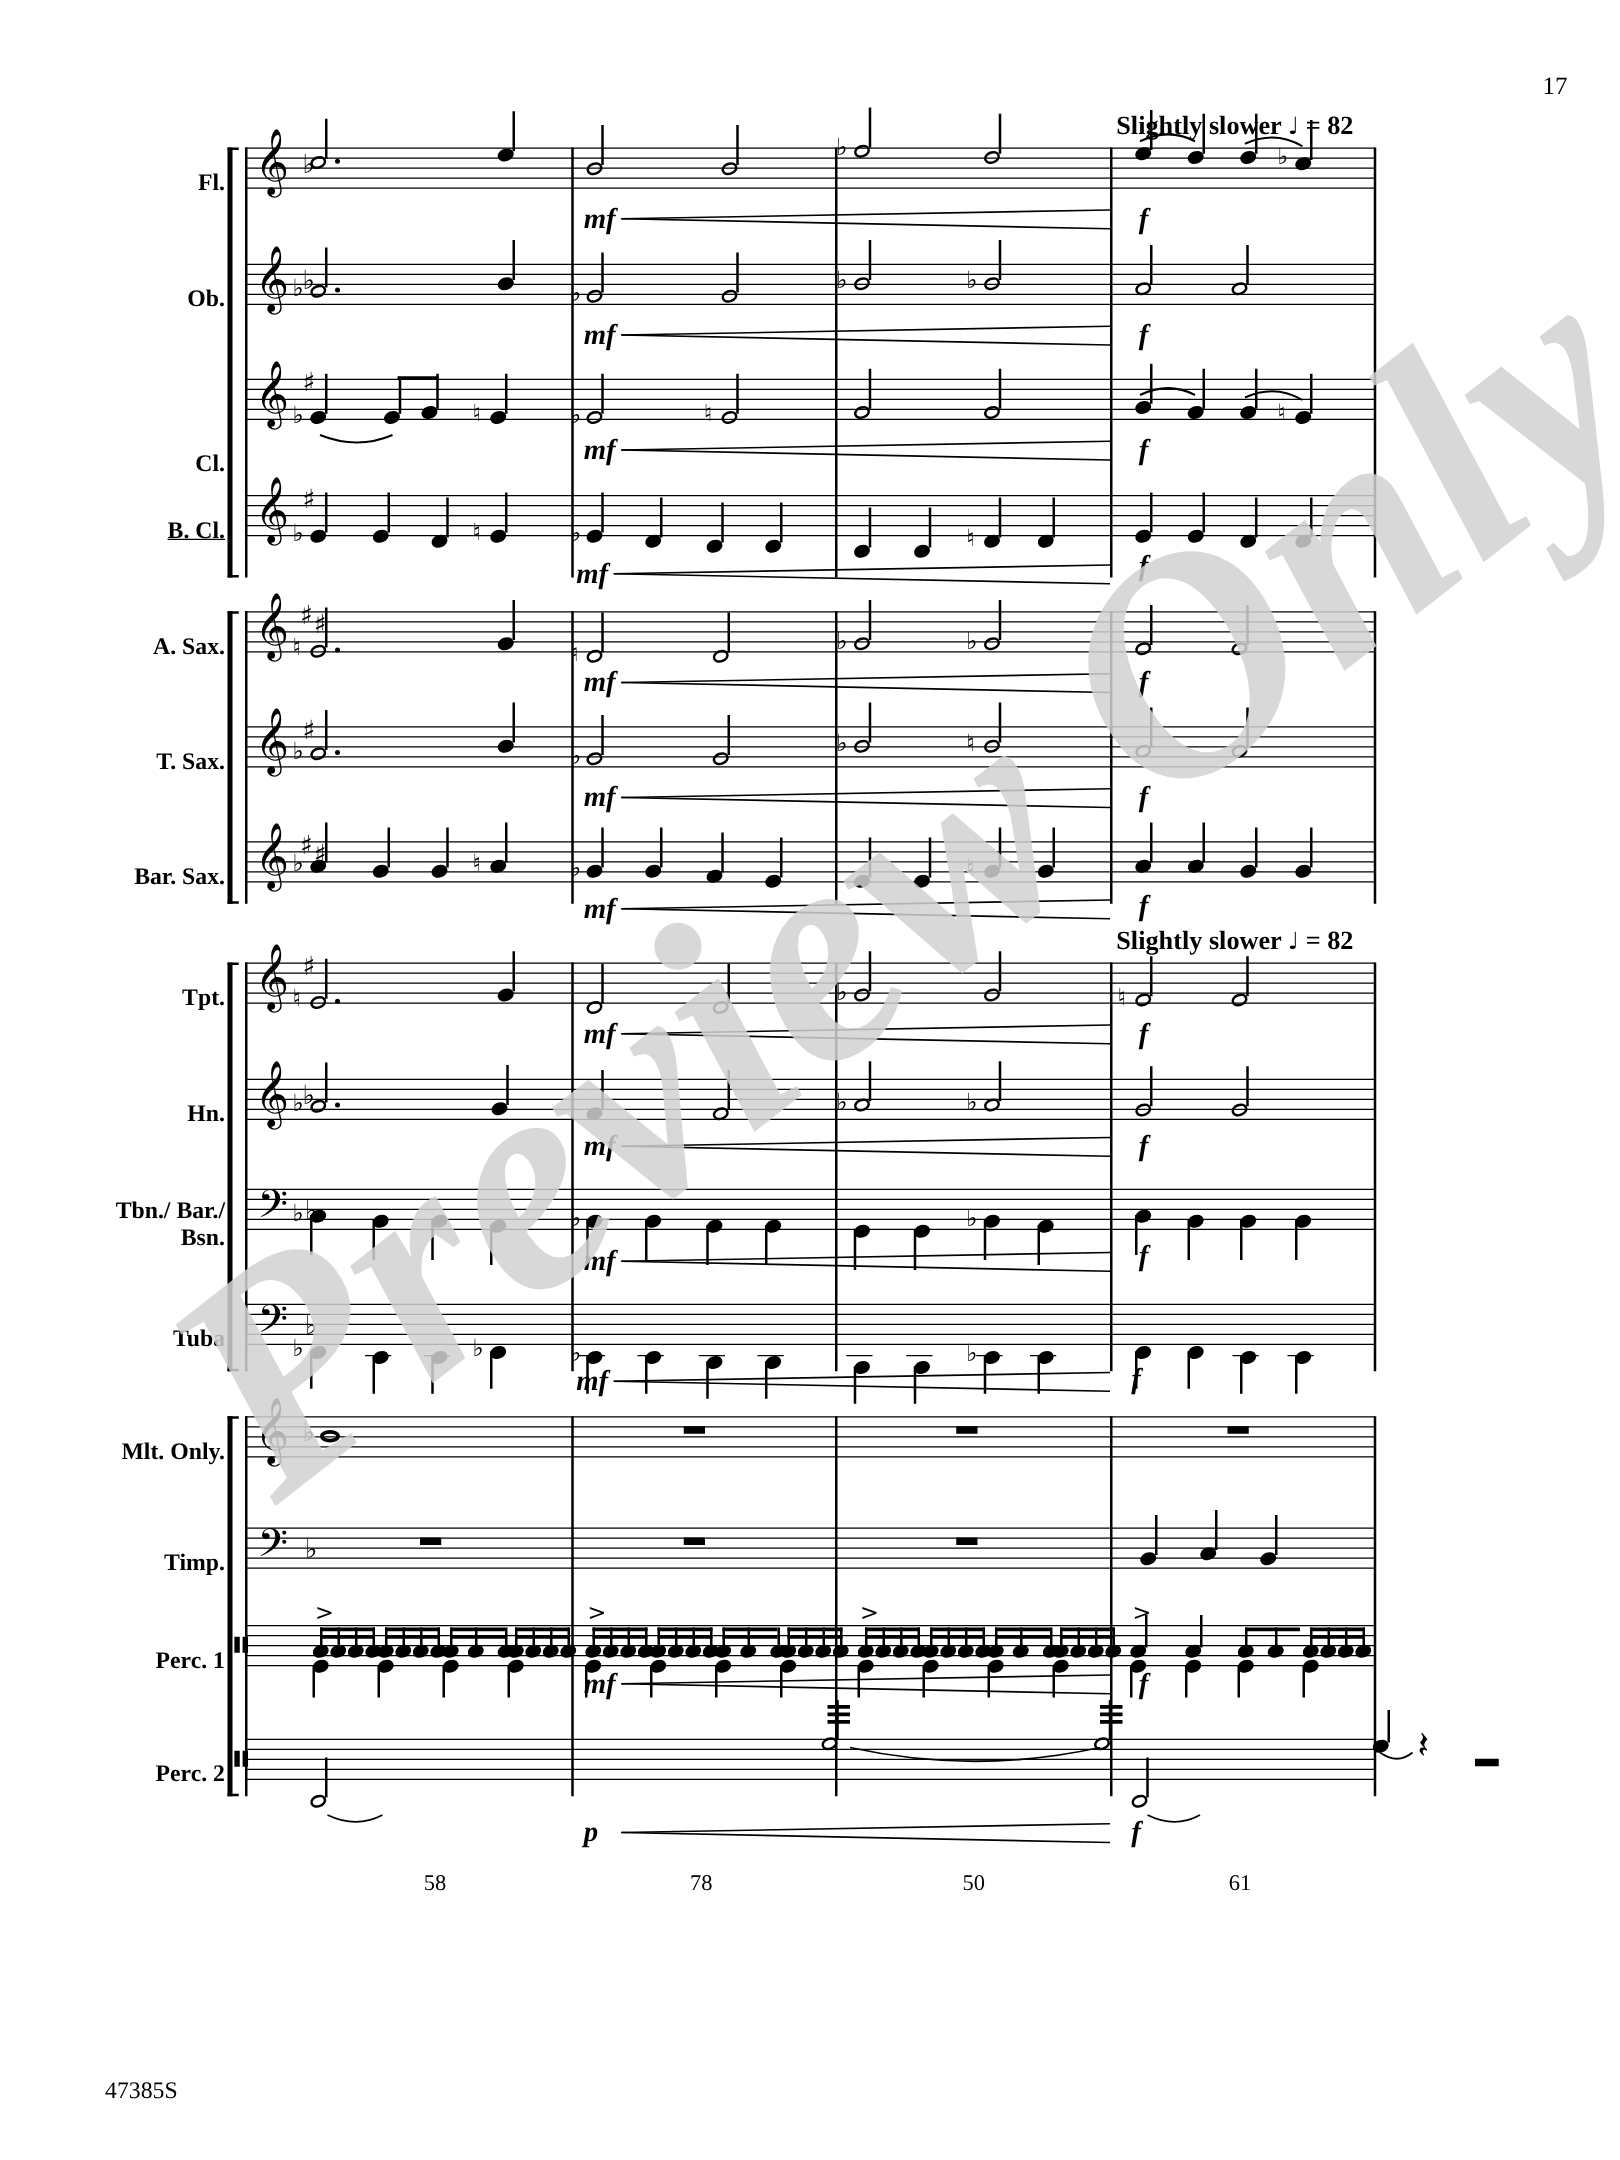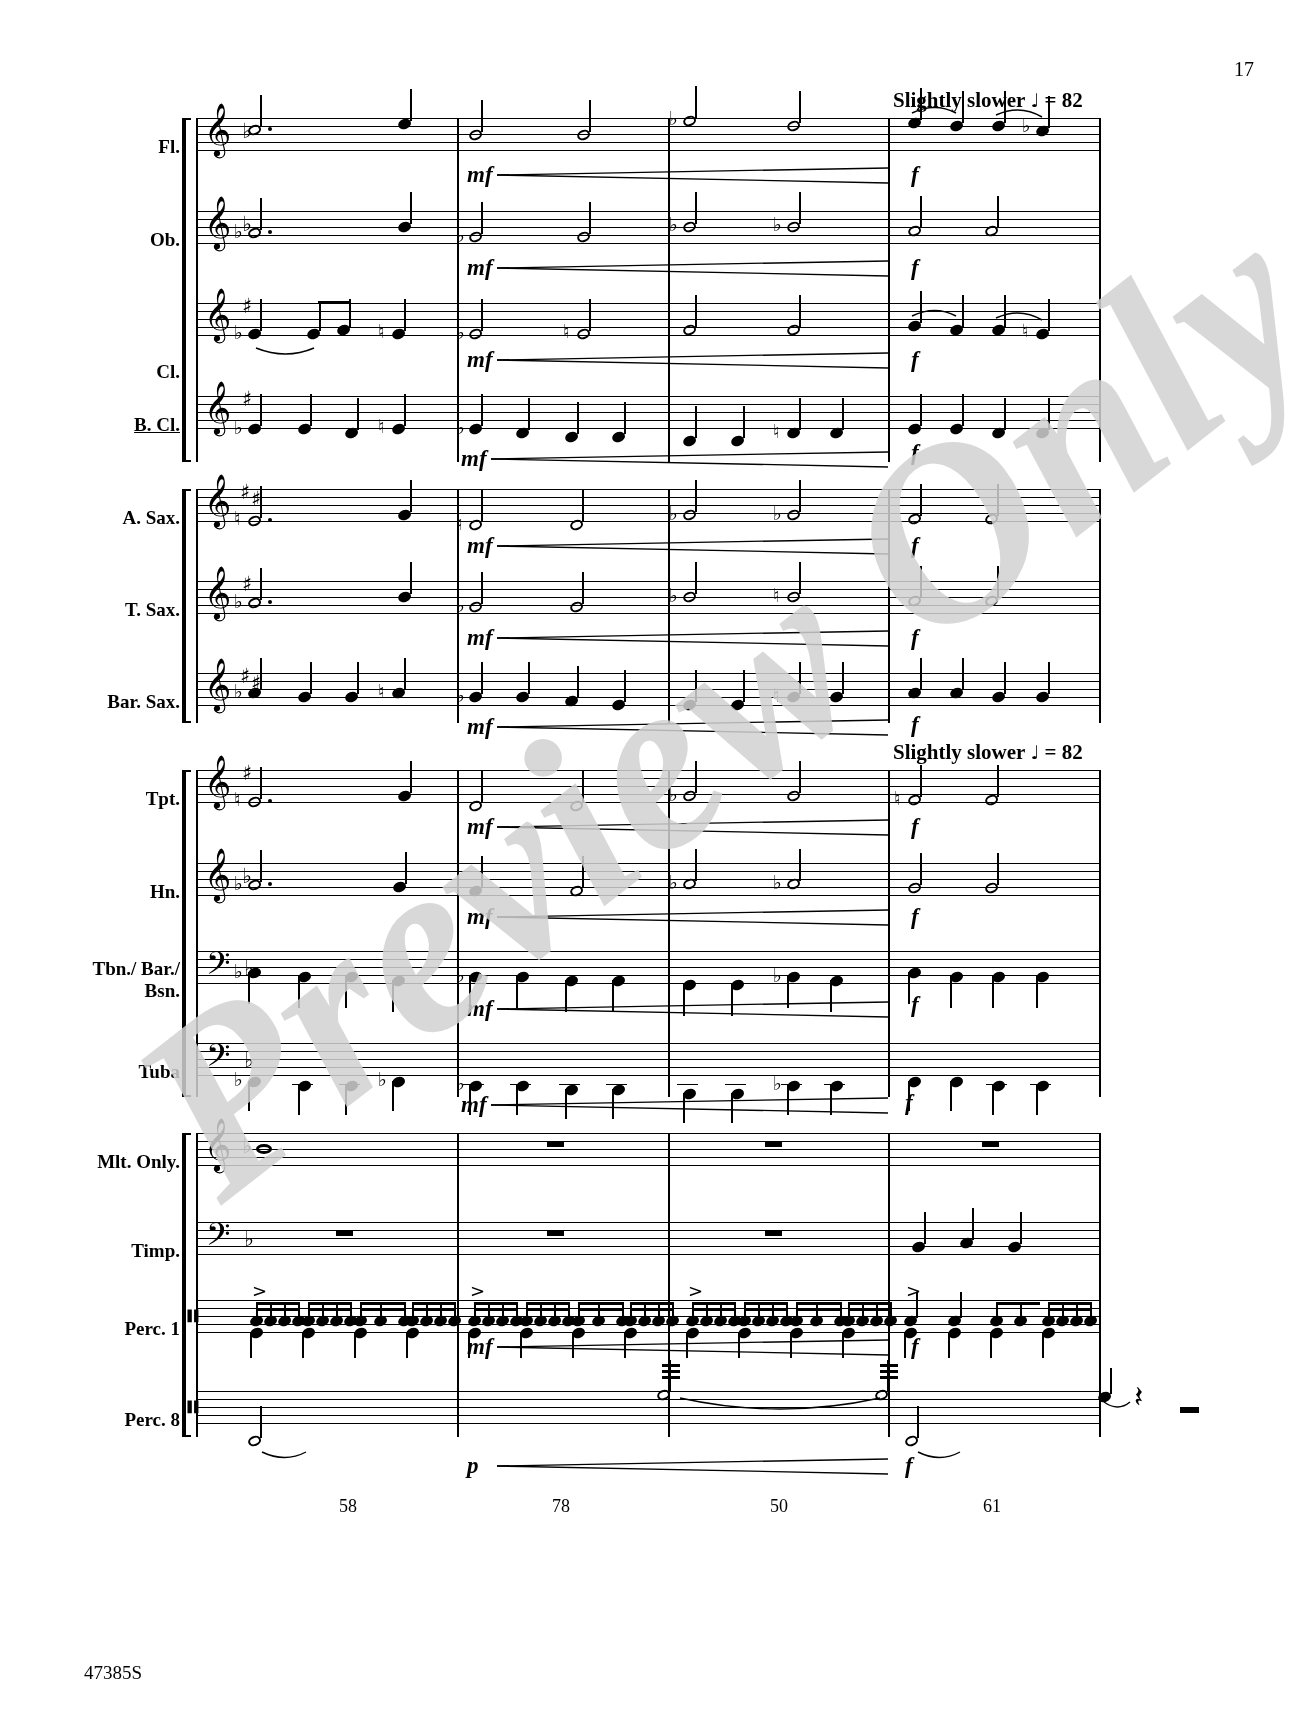--- a/index.html
+++ b/index.html
@@ -275,21 +275,21 @@
     <div class="inst-name" style="top:599px;">T. Sax.</div>
     <div class="inst-name" style="top:691px;">Bar. Sax.</div>
     <div class="inst-name" style="top:788px;">Tpt.</div>
     <div class="inst-name" style="top:881px;">Hn.</div>
     <div class="inst-name" style="top:958px; white-space:pre-line; line-height:22px;">Tbn./ Bar./
 Bsn.</div>
     <div class="inst-name" style="top:1061px;">Tuba</div>
     <div class="inst-name" style="top:1151px;">Mlt. Only.</div>
     <div class="inst-name" style="top:1240px;">Timp.</div>
     <div class="inst-name" style="top:1318px;">Perc. 1</div>
-    <div class="inst-name" style="top:1409px;">Perc. 8</div>
+    <div class="inst-name" style="top:1409px;">Perc. 2</div>
 
     <div class="sys-line" style="top:118px;  height:344px;"></div>
     <div class="brace" style="top:118px;  height:344px;"></div>
     <div class="sys-line" style="top:489px;  height:234px;"></div>
     <div class="brace" style="top:489px;  height:234px;"></div>
     <div class="sys-line" style="top:770px;  height:327px;"></div>
     <div class="brace" style="top:770px;  height:327px;"></div>
     <div class="sys-line" style="top:1133px; height:304px;"></div>
     <div class="brace" style="top:1133px; height:304px;"></div>
 

